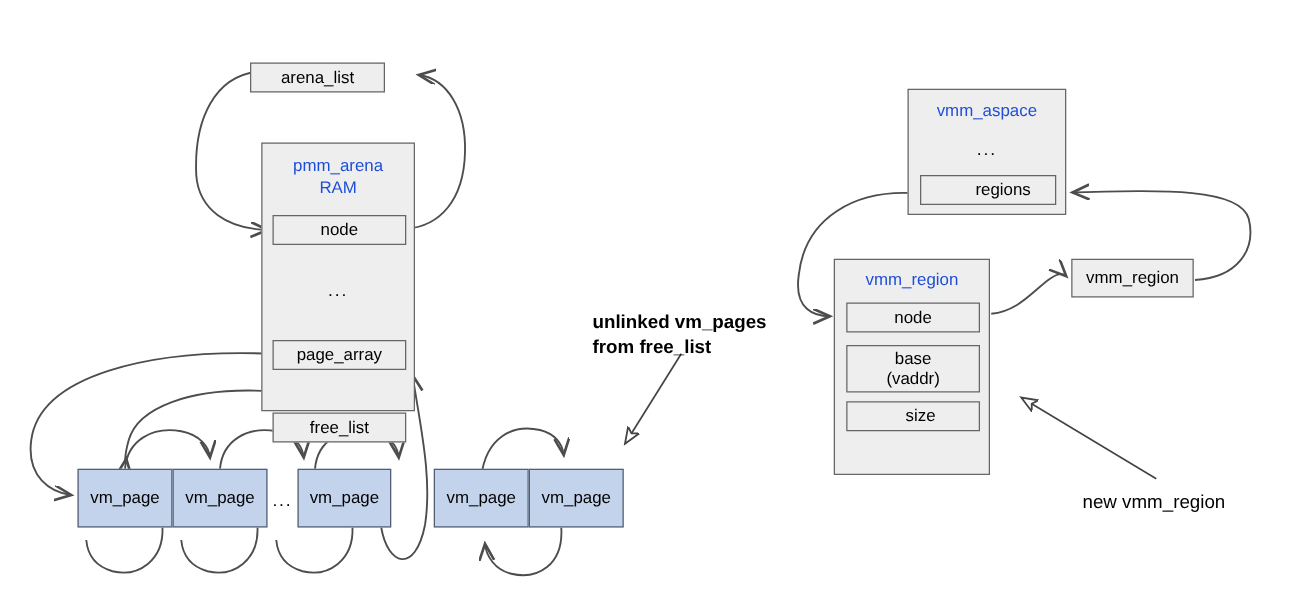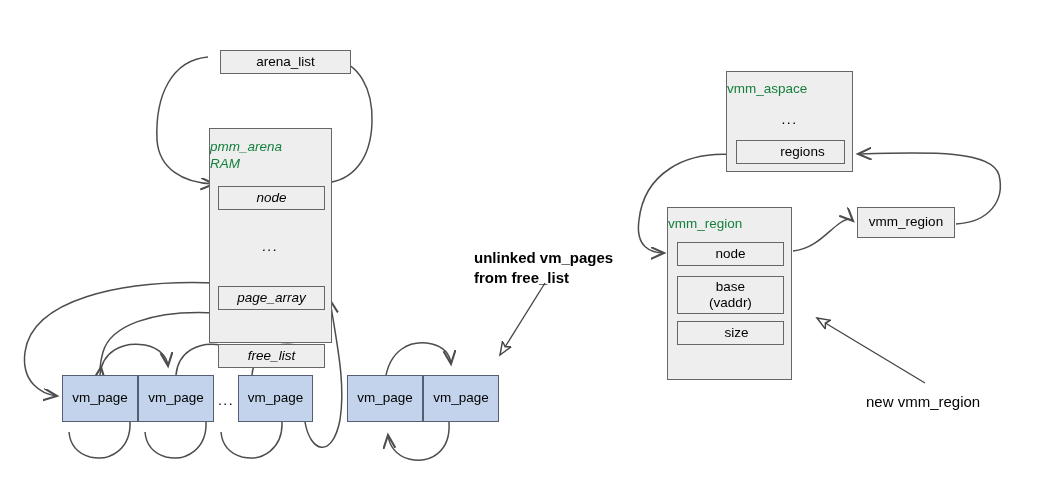--- a/index.html
+++ b/index.html
@@ -41,22 +41,22 @@
     display: block;
   }
   .node.page {
     background: #c3d3ec;
     border: 1.4px solid #555f73;
   }
   .title {
     position: absolute;
     left: 0;
     right: 0;
-    text-align: left;
-    color: #15803d;
+    text-align: center;
+    color: #1d4ed8;
     font-size: 13.5px;
     line-height: 1.25;
   }
   .label {
     position: absolute;
     color: #000000;
     font-size: 15px;
     line-height: 1.3;
     white-space: pre;
     z-index: 3;
@@ -114,25 +114,25 @@
 
       <path d="M956,224 C990,222 1005,200 999,175 C992,150 930,152 858,154" marker-end="url(#ah)"></path>
     </g>
 
     <g fill="none" stroke="#444444" stroke-width="1.3">
       <path d="M545,283 L500,355" marker-end="url(#ah-open)"></path>
       <path d="M925,383 L817,318" marker-end="url(#ah-open)"></path>
     </g>
   </svg>
 
-  <div class="node" style="left:220px; top:50px; width:131px; height:24px;">
+  <div class="node" style="left:200px; top:50px; width:108px; height:24px;">
     <span>arena_list</span>
   </div>
 
-  <div class="node container" style="left:209px; top:128px; width:123px; height:215px;font-style:italic;">
+  <div class="node container" style="left:209px; top:114px; width:123px; height:215px;">
     <div class="title" style="top:10px;">
       <div>pmm_arena</div>
       <div>RAM</div>
     </div>
 
     <div class="node" style="left:8px; top:57px; width:107px; height:24px;">
       <span>node</span>
     </div>
 
     <div class="ellipsis" style="left:0; right:0; top:109px;">...</div>

